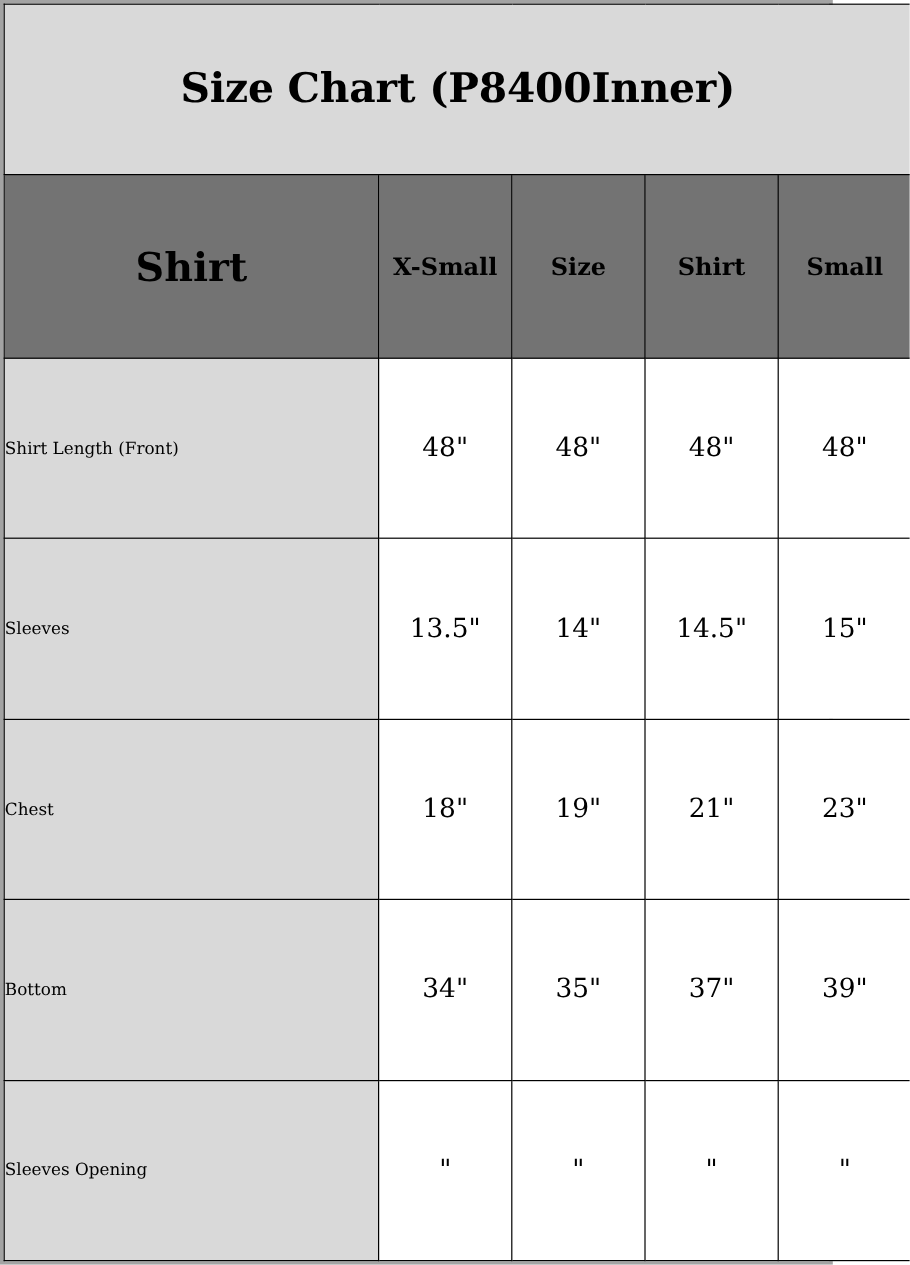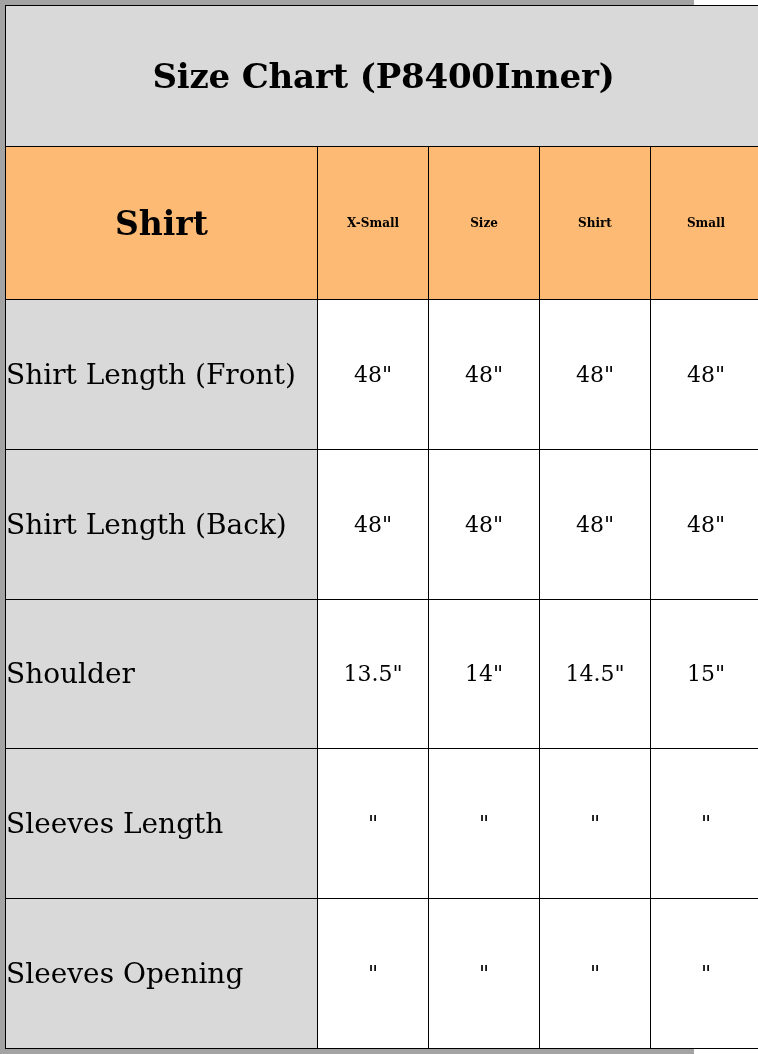--- a/index.html
+++ b/index.html
@@ -11,21 +11,21 @@
     width: 758px;
     height: 1054px;
     font-family: "DejaVu Serif", "Liberation Serif", serif;
     color: #000000;
     overflow: hidden;
   }
   .chart-wrap {
     width: 694px;
     height: 1054px;
     box-sizing: border-box;
-    border: 5px solid #a3a3a3;
+    border: 3px solid #a3a3a3;
     background: #ffffff;
   }
   table.size-chart {
     width: 100%;
     height: 100%;
     border-collapse: collapse;
     table-layout: fixed;
   }
   table.size-chart td {
     border: 1px solid #000000;
@@ -35,42 +35,42 @@
   .title-cell {
     background: #d9d9d9;
     text-align: center;
     font-size: 34px;
     font-weight: bold;
     height: 100px;
     letter-spacing: -0.2px;
   }
   
   .row-header td {
-    background: #fdba74;
+    background: #737373;
     height: 108px;
   }
   .header-label {
     text-align: center;
     font-size: 33px;
     font-weight: bold;
   }
   .header-size {
     text-align: center;
-    font-size: 12px;
+    font-size: 20px;
     font-weight: bold;
   }
   
   .body-row td {
     height: 106px;
   }
   .measure-label {
     background: #d9d9d9;
     text-align: left;
     padding-left: 10px;
-    font-size: 28px;
+    font-size: 14px;
     font-weight: normal;
   }
   .measure-value {
     background: #ffffff;
     text-align: center;
     font-size: 22px;
     font-weight: normal;
   }
   
   col.c-label { width: 312px; }
@@ -101,46 +101,46 @@
       </tr>
 
       <tr class="body-row">
         <td class="measure-label">Shirt Length (Front)</td>
         <td class="measure-value">48"</td>
         <td class="measure-value">48"</td>
         <td class="measure-value">48"</td>
         <td class="measure-value">48"</td>
       </tr>
 
-      <tr class="body-row">
-        <td class="measure-label">Shirt Length (Back)</td>
-        <td class="measure-value">48"</td>
-        <td class="measure-value">48"</td>
-        <td class="measure-value">48"</td>
-        <td class="measure-value">48"</td>
-      </tr>
 
       <tr class="body-row">
-        <td class="measure-label">Shoulder</td>
+        <td class="measure-label">Sleeves</td>
         <td class="measure-value">13.5"</td>
         <td class="measure-value">14"</td>
         <td class="measure-value">14.5"</td>
         <td class="measure-value">15"</td>
       </tr>
 
-
+      <tr class="body-row">
+        <td class="measure-label">Chest</td>
+        <td class="measure-value">18"</td>
+        <td class="measure-value">19"</td>
+        <td class="measure-value">21"</td>
+        <td class="measure-value">23"</td>
+      </tr>
 
 
       <tr class="body-row">
-        <td class="measure-label">Sleeves Length</td>
-        <td class="measure-value">"</td>
-        <td class="measure-value">"</td>
-        <td class="measure-value">"</td>
-        <td class="measure-value">"</td>
+        <td class="measure-label">Bottom</td>
+        <td class="measure-value">34"</td>
+        <td class="measure-value">35"</td>
+        <td class="measure-value">37"</td>
+        <td class="measure-value">39"</td>
       </tr>
+
 
       <tr class="body-row">
         <td class="measure-label">Sleeves Opening</td>
         <td class="measure-value">"</td>
         <td class="measure-value">"</td>
         <td class="measure-value">"</td>
         <td class="measure-value">"</td>
       </tr>
     </tbody>
   </table>

